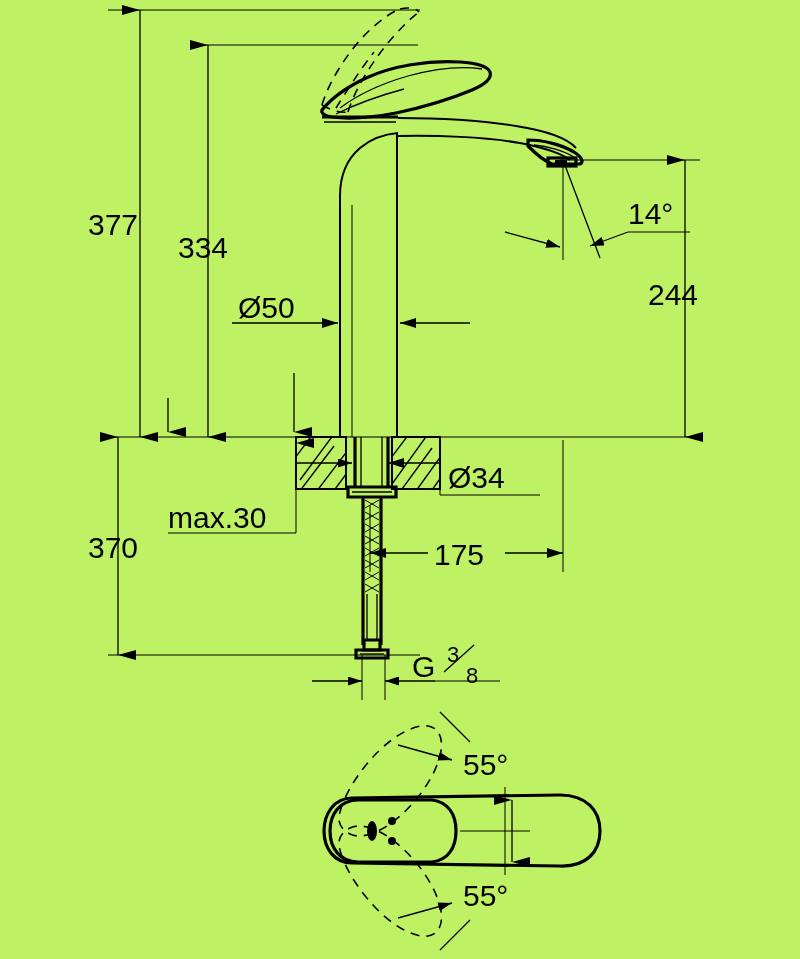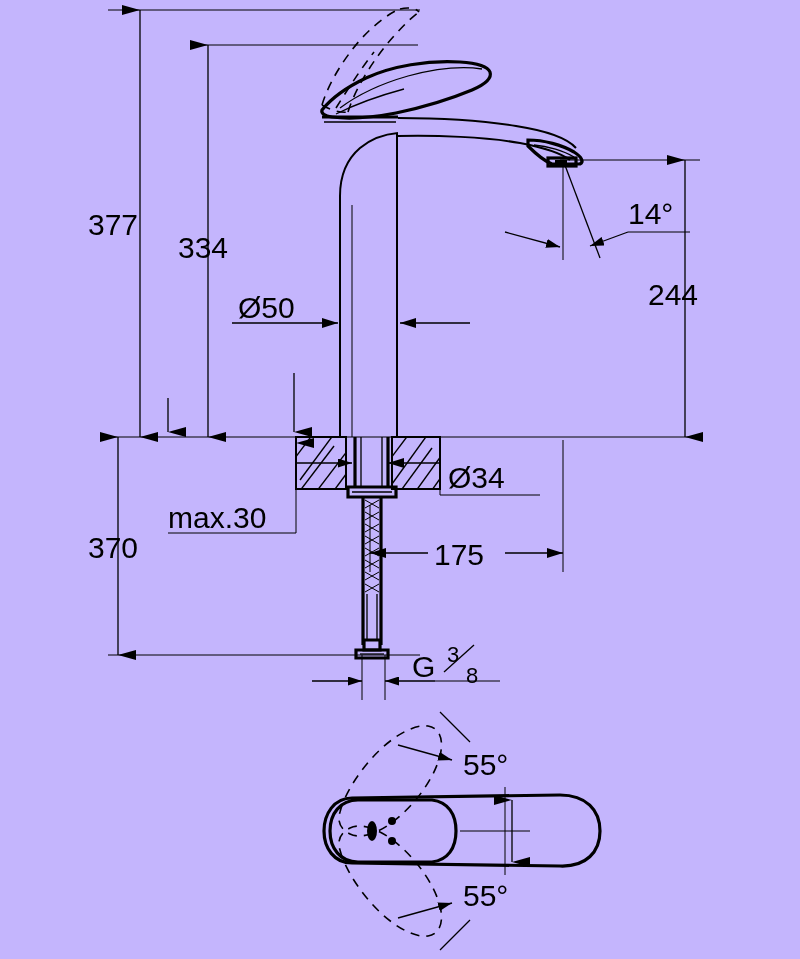--- a/index.html
+++ b/index.html
@@ -7,21 +7,21 @@
     padding: 0;
     background: #ffffff;
   }
   body {
     font-family: "Liberation Sans", sans-serif;
   }
   #drawing-root {
     position: relative;
     width: 800px;
     height: 959px;
-    background: #c4b5fd;
+    background: #bef264;
     overflow: hidden;
   }
   svg#tech-drawing {
     display: block;
     width: 800px;
     height: 959px;
   }
   .dim-text {
     font-family: "Liberation Sans", sans-serif;
     font-size: 30px;

